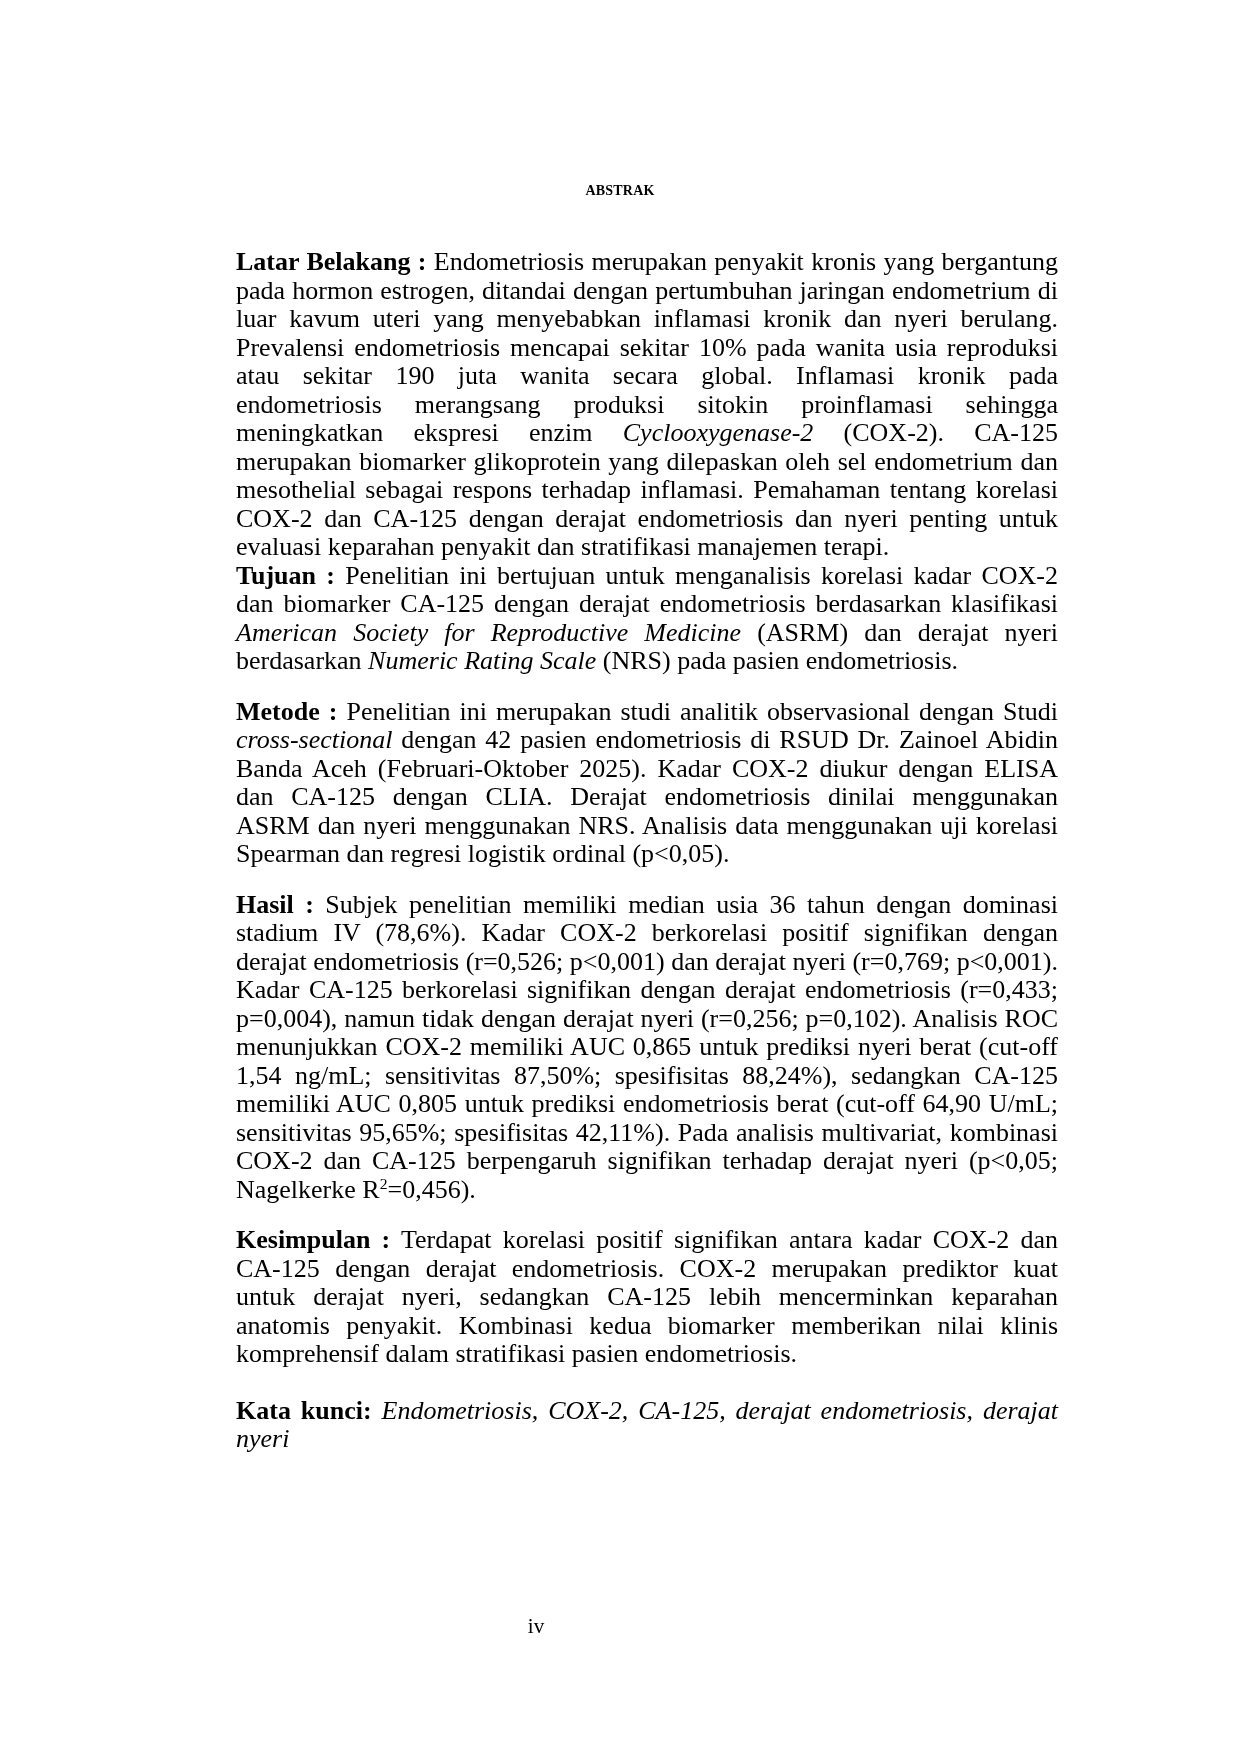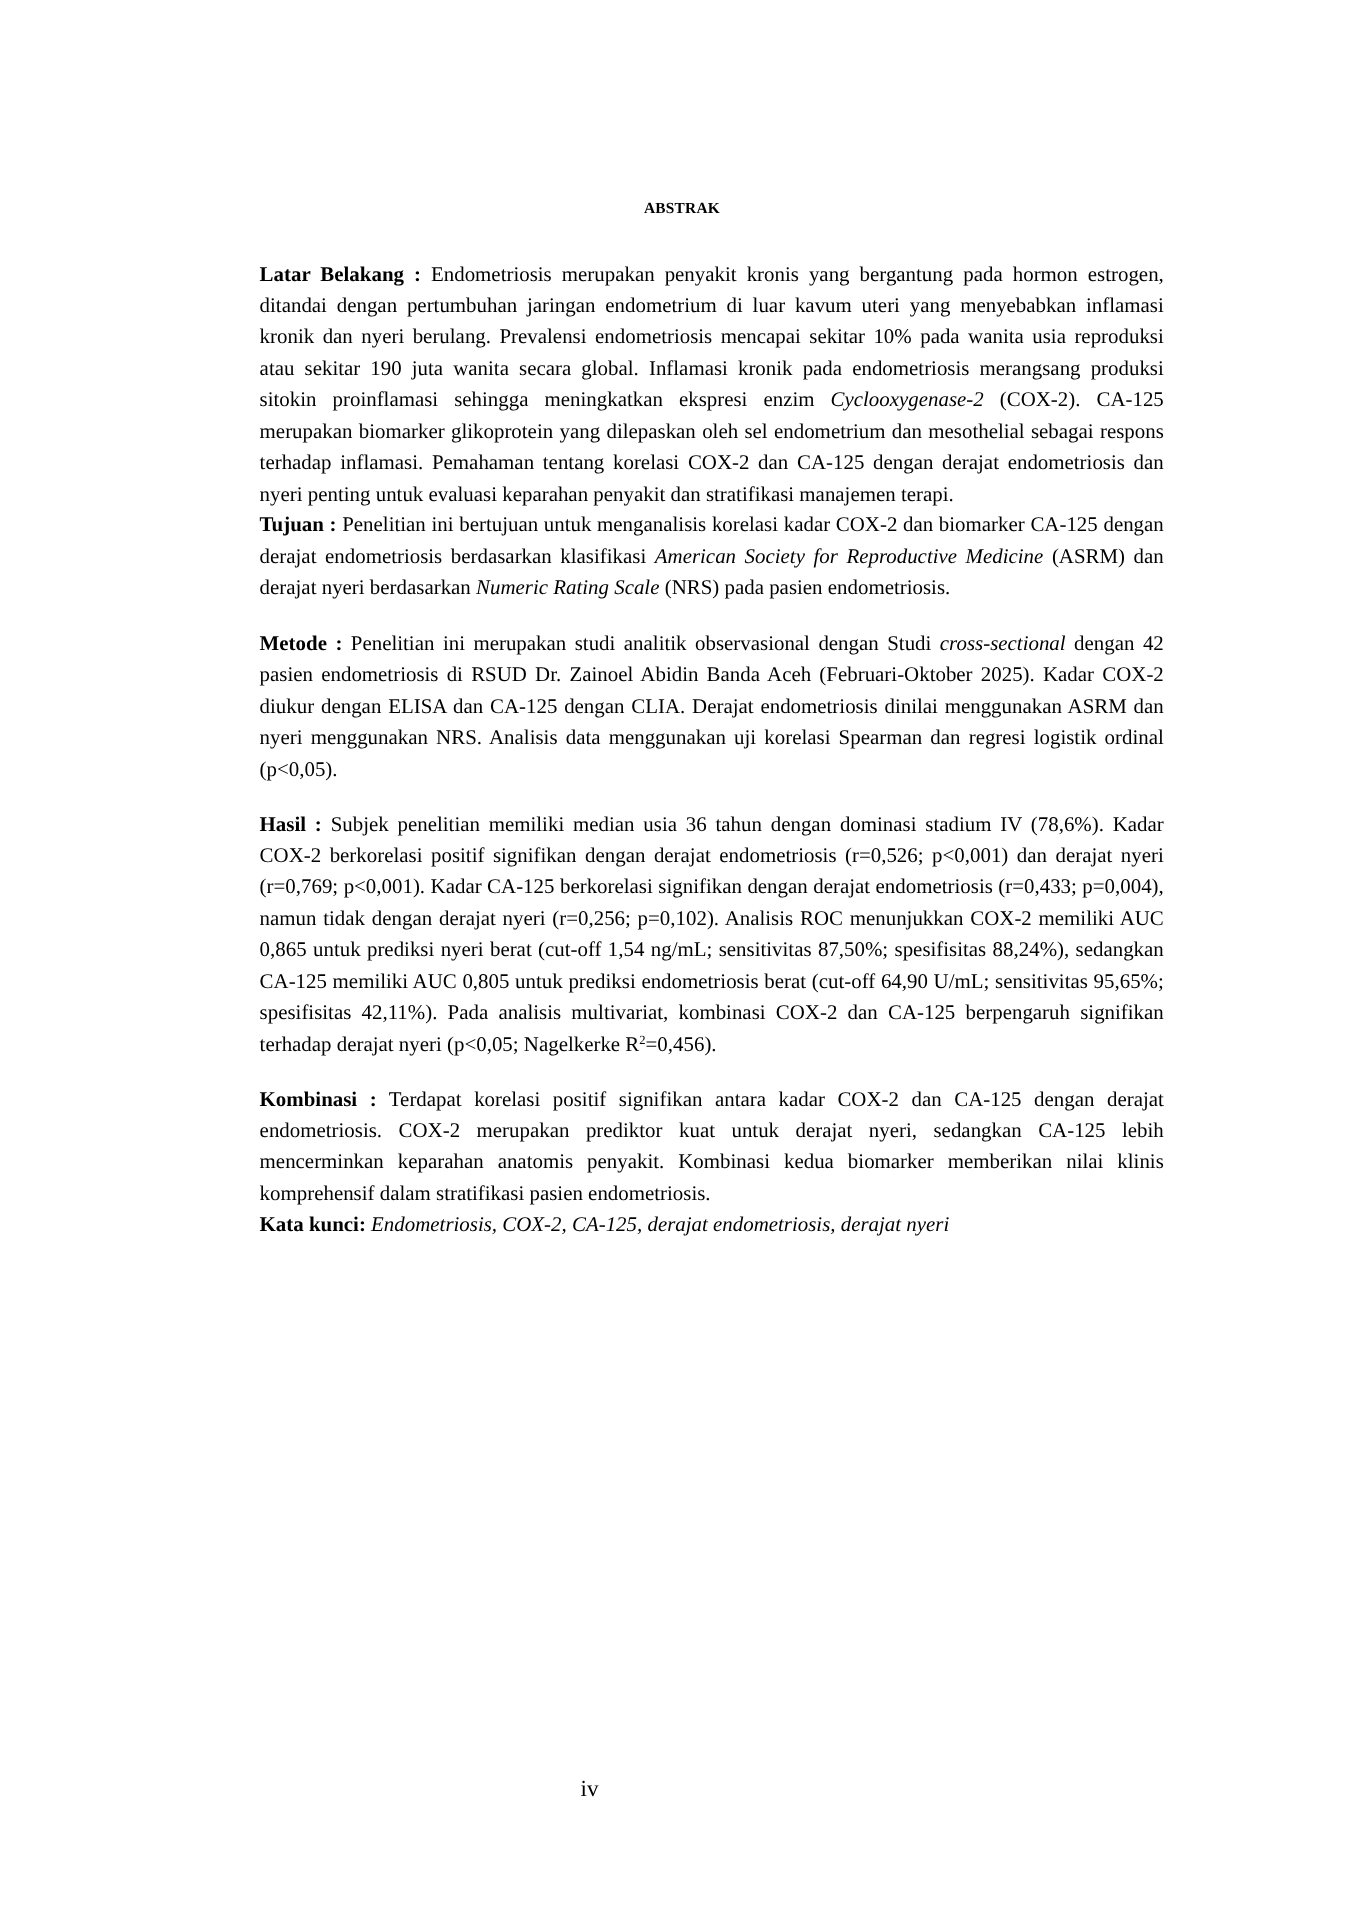--- a/index.html
+++ b/index.html
@@ -23,33 +23,34 @@
       text-align: center;
       font-weight: bold;
       font-size: 14px;
       line-height: 28px;
       letter-spacing: 0.2px;
     }
     .content {
       position: absolute;
       left: 236px;
       width: 822px;
-      top: 236px;
-      font-size: 19px;
+      top: 248px;
+      font-size: 26px;
       line-height: 28.5px;
     }
     .para {
       margin: 0;
       text-align: justify;
       hyphens: none;
     }
     .para.gap {
       margin-top: 22px;
     }
     .para.gap-lg {
+      margin-top: 28px;
     }
     .label {
       font-weight: bold;
     }
     .it {
       font-style: italic;
     }
     .page-number {
       position: absolute;
       top: 1612px;
@@ -69,19 +70,19 @@
 <div class="content">
 
   <p class="para"><span class="label">Latar Belakang :</span><span> Endometriosis merupakan penyakit kronis yang bergantung pada hormon estrogen, ditandai dengan pertumbuhan jaringan endometrium di luar kavum uteri yang menyebabkan inflamasi kronik dan nyeri berulang. Prevalensi endometriosis mencapai sekitar 10% pada wanita usia reproduksi atau sekitar 190 juta wanita secara global. Inflamasi kronik pada endometriosis merangsang produksi sitokin proinflamasi sehingga meningkatkan ekspresi enzim </span><span class="it">Cyclooxygenase-2</span><span> (COX-2). CA-125 merupakan biomarker glikoprotein yang dilepaskan oleh sel endometrium dan mesothelial sebagai respons terhadap inflamasi. Pemahaman tentang korelasi COX-2 dan CA-125 dengan derajat endometriosis dan nyeri penting untuk evaluasi keparahan penyakit dan stratifikasi manajemen terapi.</span></p>
 
   <p class="para"><span class="label">Tujuan :</span><span> Penelitian ini bertujuan untuk menganalisis korelasi kadar COX-2 dan biomarker CA-125 dengan derajat endometriosis berdasarkan klasifikasi </span><span class="it">American Society for Reproductive Medicine</span><span> (ASRM) dan derajat nyeri berdasarkan </span><span class="it">Numeric Rating Scale</span><span> (NRS) pada pasien endometriosis.</span></p>
 
   <p class="para gap"><span class="label">Metode :</span><span> Penelitian ini merupakan studi analitik observasional dengan Studi </span><span class="it">cross-sectional</span><span> dengan 42 pasien endometriosis di RSUD Dr. Zainoel Abidin Banda Aceh (Februari-Oktober 2025). Kadar COX-2 diukur dengan ELISA dan CA-125 dengan CLIA. Derajat endometriosis dinilai menggunakan ASRM dan nyeri menggunakan NRS. Analisis data menggunakan uji korelasi Spearman dan regresi logistik ordinal (p&lt;0,05).</span></p>
 
   <p class="para gap"><span class="label">Hasil :</span><span> Subjek penelitian memiliki median usia 36 tahun dengan dominasi stadium IV (78,6%). Kadar COX-2 berkorelasi positif signifikan dengan derajat endometriosis (r=0,526; p&lt;0,001) dan derajat nyeri (r=0,769; p&lt;0,001). Kadar CA-125 berkorelasi signifikan dengan derajat endometriosis (r=0,433; p=0,004), namun tidak dengan derajat nyeri (r=0,256; p=0,102). Analisis ROC menunjukkan COX-2 memiliki AUC 0,865 untuk prediksi nyeri berat (cut-off 1,54 ng/mL; sensitivitas 87,50%; spesifisitas 88,24%), sedangkan CA-125 memiliki AUC 0,805 untuk prediksi endometriosis berat (cut-off 64,90 U/mL; sensitivitas 95,65%; spesifisitas 42,11%). Pada analisis multivariat, kombinasi COX-2 dan CA-125 berpengaruh signifikan terhadap derajat nyeri (p&lt;0,05; Nagelkerke R</span><sup>2</sup><span>=0,456).</span></p>
 
-  <p class="para gap"><span class="label">Kombinasi :</span><span> Terdapat korelasi positif signifikan antara kadar COX-2 dan CA-125 dengan derajat endometriosis. COX-2 merupakan prediktor kuat untuk derajat nyeri, sedangkan CA-125 lebih mencerminkan keparahan anatomis penyakit. Kombinasi kedua biomarker memberikan nilai klinis komprehensif dalam stratifikasi pasien endometriosis.</span></p>
+  <p class="para gap"><span class="label">Kesimpulan :</span><span> Terdapat korelasi positif signifikan antara kadar COX-2 dan CA-125 dengan derajat endometriosis. COX-2 merupakan prediktor kuat untuk derajat nyeri, sedangkan CA-125 lebih mencerminkan keparahan anatomis penyakit. Kombinasi kedua biomarker memberikan nilai klinis komprehensif dalam stratifikasi pasien endometriosis.</span></p>
 
   <p class="para gap-lg"><span class="label">Kata kunci:</span><span class="it"> Endometriosis, COX-2, CA-125, derajat endometriosis, derajat nyeri</span></p>
 
 </div>
 
 <div class="page-number">iv</div>
 
 </body></html>

